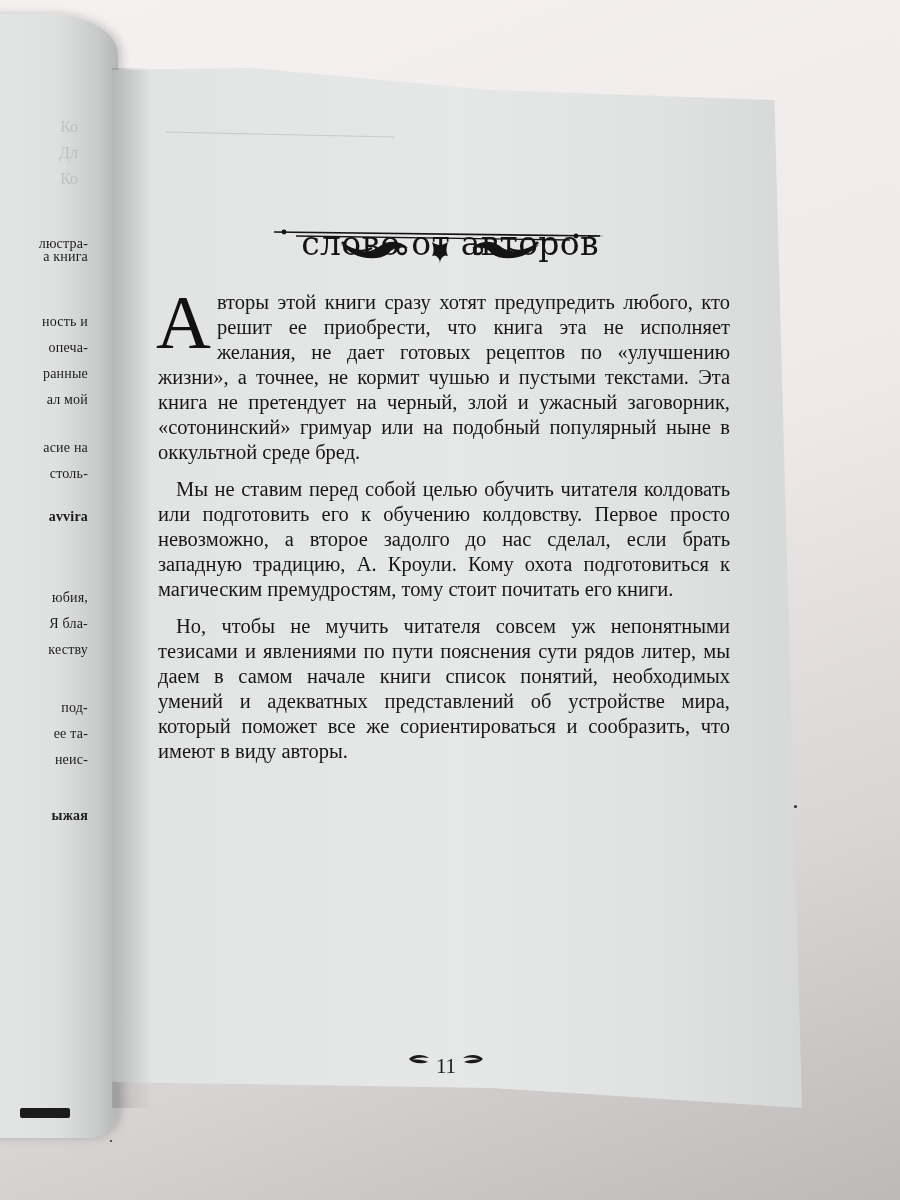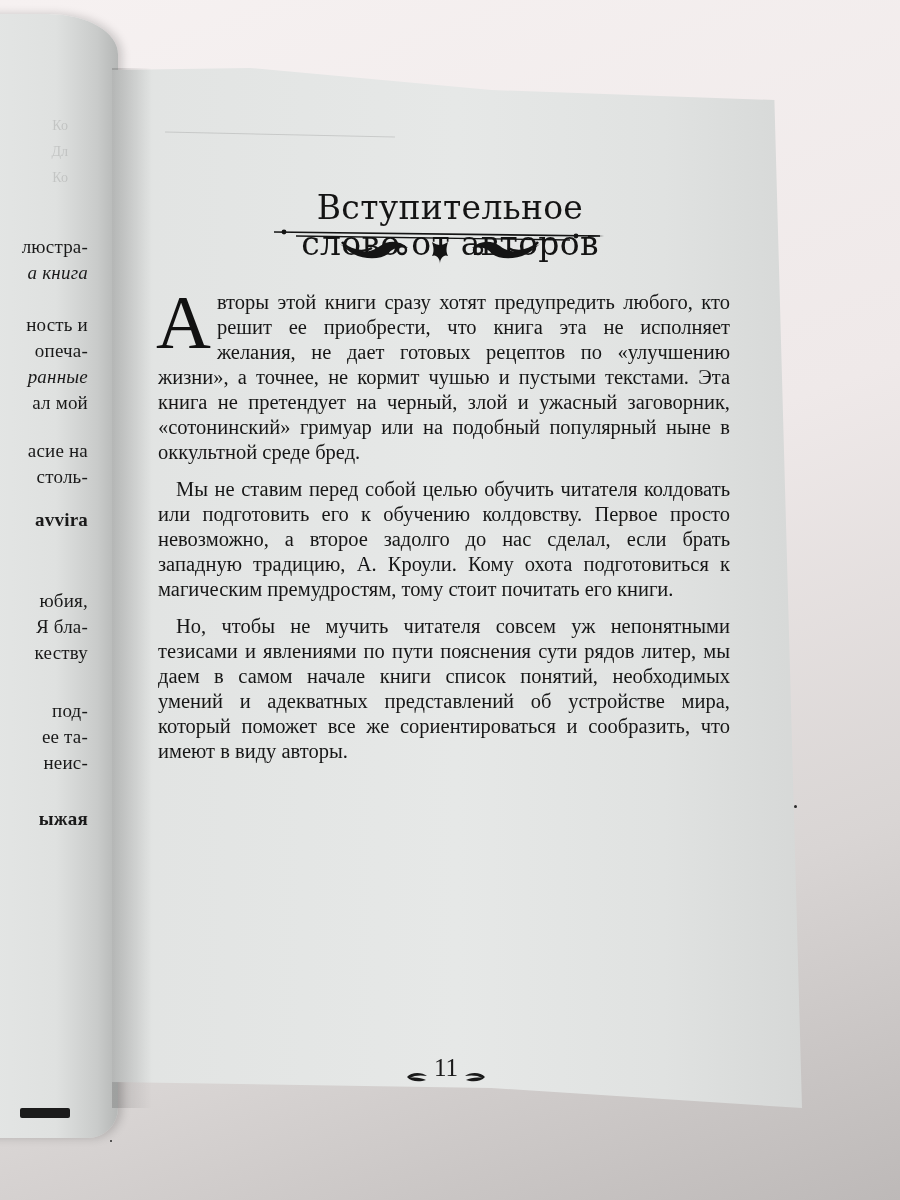--- a/index.html
+++ b/index.html
@@ -14,24 +14,24 @@
   .left-page {
     position: absolute; left: -20px; top: 14px; width: 138px; height: 1124px;
     background: linear-gradient(90deg, #e4e6e5 0%, #dfe1e0 55%, #c9cbca 85%, #b5b7b6 100%);
     border-top-right-radius: 70px 40px;
     border-bottom-right-radius: 30px 30px;
     overflow: hidden;
     box-shadow: 4px 0 10px rgba(0,0,0,0.18);
   }
   .left-page .frag {
     position: absolute; right: 30px; white-space: nowrap;
-    font-size: 19px; color: #1a1a1a; letter-spacing: 0.2px;
+    font-size: 14px; color: #1a1a1a; letter-spacing: 0.2px;
   }
   .left-page .frag.bold { font-weight: bold; }
-  .left-page .ghost { position: absolute; right: 50px; font-size: 14px; color: rgba(0,0,0,0.12); white-space: nowrap; }
+  .left-page .ghost { position: absolute; right: 40px; font-size: 16px; color: rgba(0,0,0,0.12); white-space: nowrap; }
   .cover-edge {
     position: absolute; left: 20px; top: 1108px; width: 50px; height: 10px;
     background: #1b1b1b; border-radius: 2px;
   }
 
   
   .right-page {
     position: absolute; left: 112px; top: 68px; width: 690px; height: 1044px;
     background: linear-gradient(90deg, #d4d6d5 0%, #e2e4e3 6%, #e6e8e7 50%, #e0e2e1 80%, #d6d8d7 100%);
     clip-path: polygon(0 2px, 20% 0, 55% 22px, 96% 32px, 96% 32px, 100% 1040px, 55% 1020px, 0 1014px);
@@ -63,60 +63,60 @@
   .body-text p { margin: 0; text-indent: 18px; }
   .body-text p + p { margin-top: 12px; }
   .body-text p.first { text-indent: 0; }
   .drop-cap {
     float: left; font-size: 76px; line-height: 56px; margin: 4px 6px 0 -2px; color: #111;
     font-family: "Liberation Serif", serif;
   }
 
   .folio {
     position: absolute; left: 386px; top: 1054px; width: 120px; text-align: center;
-    font-size: 25px; color: #1a1a1a; display: flex; align-items: flex-end; justify-content: center; gap: 6px;
+    font-size: 21px; color: #1a1a1a; display: flex; align-items: flex-start; justify-content: center; gap: 6px;
   }
   .folio svg { width: 22px; height: 10px; }
 
   .speck { position: absolute; width: 3px; height: 3px; border-radius: 50%; background: #2a2a2a; }
 </style>
 </head>
 <body>
 
 <div class="scene">
 
   <div class="left-page" id="leftPage">
     <div class="ghost" style="top:104px">Ко</div>
     <div class="ghost" style="top:130px">Дл</div>
     <div class="ghost" style="top:156px">Ко</div>
   <div class="frag" style="top: 222px;">люстра-</div>
-      <div class="frag" style="top: 248px; font-style: italic;">а книга</div>
+      <div class="frag" style="top: 235px;">а книга</div>
       <div class="frag" style="top: 300px; margin-left: 36px;">ность и</div>
       <div class="frag" style="top: 326px; margin-left: 6px;">опеча-</div>
-      <div class="frag" style="top: 352px; font-style: italic;">ранные</div>
+      <div class="frag" style="top: 352px;">ранные</div>
       <div class="frag" style="top: 378px;">ал мой</div>
       <div class="frag" style="top: 426px;">асие на</div>
       <div class="frag" style="top: 452px;">столь-</div>
       <div class="frag bold" style="top: 495px;">avvira</div>
       <div class="frag" style="top: 576px;">юбия,</div>
       <div class="frag" style="top: 602px;">Я бла-</div>
       <div class="frag" style="top: 628px;">кеству</div>
       <div class="frag" style="top: 686px;">под-</div>
       <div class="frag" style="top: 712px;">ее та-</div>
       <div class="frag" style="top: 738px;">неис-</div>
       <div class="frag bold" style="top: 794px;">ыжая</div>
     </div>
   <div class="cover-edge"></div>
 
   <div class="right-page"></div>
   <div class="gutter-shadow"></div>
   <div class="bleed-rule"></div>
 
   <h1 class="chapter-title">
-    <span>Вступительное</span><br>
+    <br>
     <span>слово от авторов</span>
   </h1>
 
   <svg class="ornament" viewBox="0 0 340 44">
     <line x1="4" y1="8" x2="330" y2="12" stroke="#141414" stroke-width="1.6"></line>
     <line x1="26" y1="12" x2="300" y2="16" stroke="#141414" stroke-width="1.4"></line>
     <circle cx="14" cy="8" r="2.4" fill="#141414"></circle>
     <circle cx="306" cy="12" r="2.4" fill="#141414"></circle>
     <path d="M318 11 L334 12 L318 13 Z" fill="#141414"></path>
 

